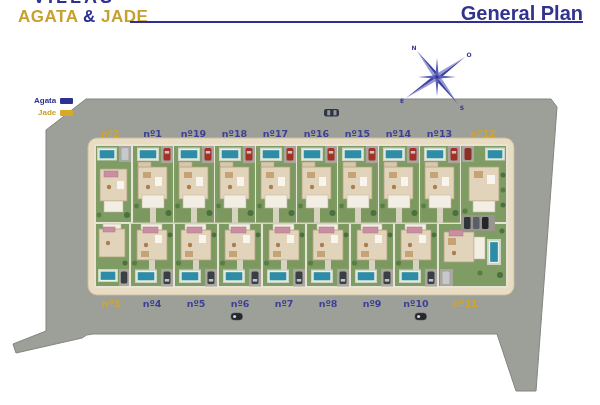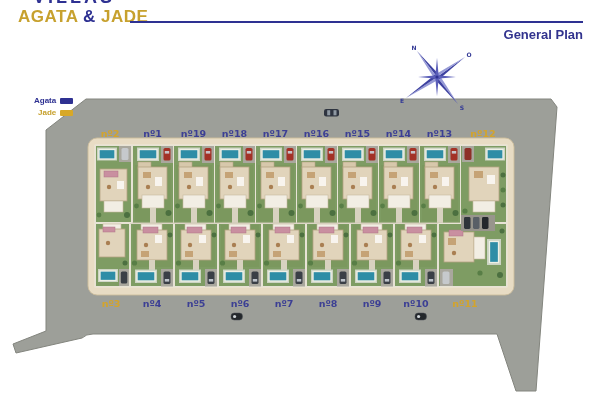--- a/index.html
+++ b/index.html
@@ -5,21 +5,21 @@
   html,body{margin:0;padding:0;background:#ffffff;}
   .page{position:relative;width:600px;height:405px;background:#ffffff;overflow:hidden;
         font-family:"Liberation Sans",sans-serif;}
   svg.plan{position:absolute;left:0;top:0;width:600px;height:405px;}
   
   .logo{position:absolute;left:18px;top:-13px;width:112px;text-align:center;z-index:3;}
   .logo-top{font-size:18px;font-weight:700;letter-spacing:3px;color:#2e3192;line-height:20px;}
   .logo-bottom{font-size:17px;font-weight:700;letter-spacing:0.5px;line-height:18px;margin-top:1px;white-space:nowrap;}
   .gold{color:#c7a12e;}
   .navy{color:#2e3192;}
-  .title{position:absolute;top:2px;right:17px;font-size:13px;font-weight:600;color:#32338e;z-index:3;margin-top:25px;}
+  .title{position:absolute;top:2px;right:17px;font-size:20px;font-weight:600;color:#32338e;z-index:3;}
   .rule{position:absolute;top:21px;left:130px;right:17px;height:2.4px;background:#2e3192;z-index:3;}
   
   .legend{position:absolute;left:34px;top:96px;z-index:3;}
   .lrow{display:flex;align-items:center;justify-content:flex-end;height:9px;margin-bottom:3px;}
   .ltext{font-size:8px;font-weight:700;margin-right:4px;}
   .lswatch{width:13px;height:6px;display:inline-block;border-radius:1px;}
   .navy-bg{background:#2e3192;}
   .gold-bg{background:#d8a827;}
   
   .plbl{font-family:"DejaVu Sans",sans-serif;font-size:9.5px;font-weight:600;}

